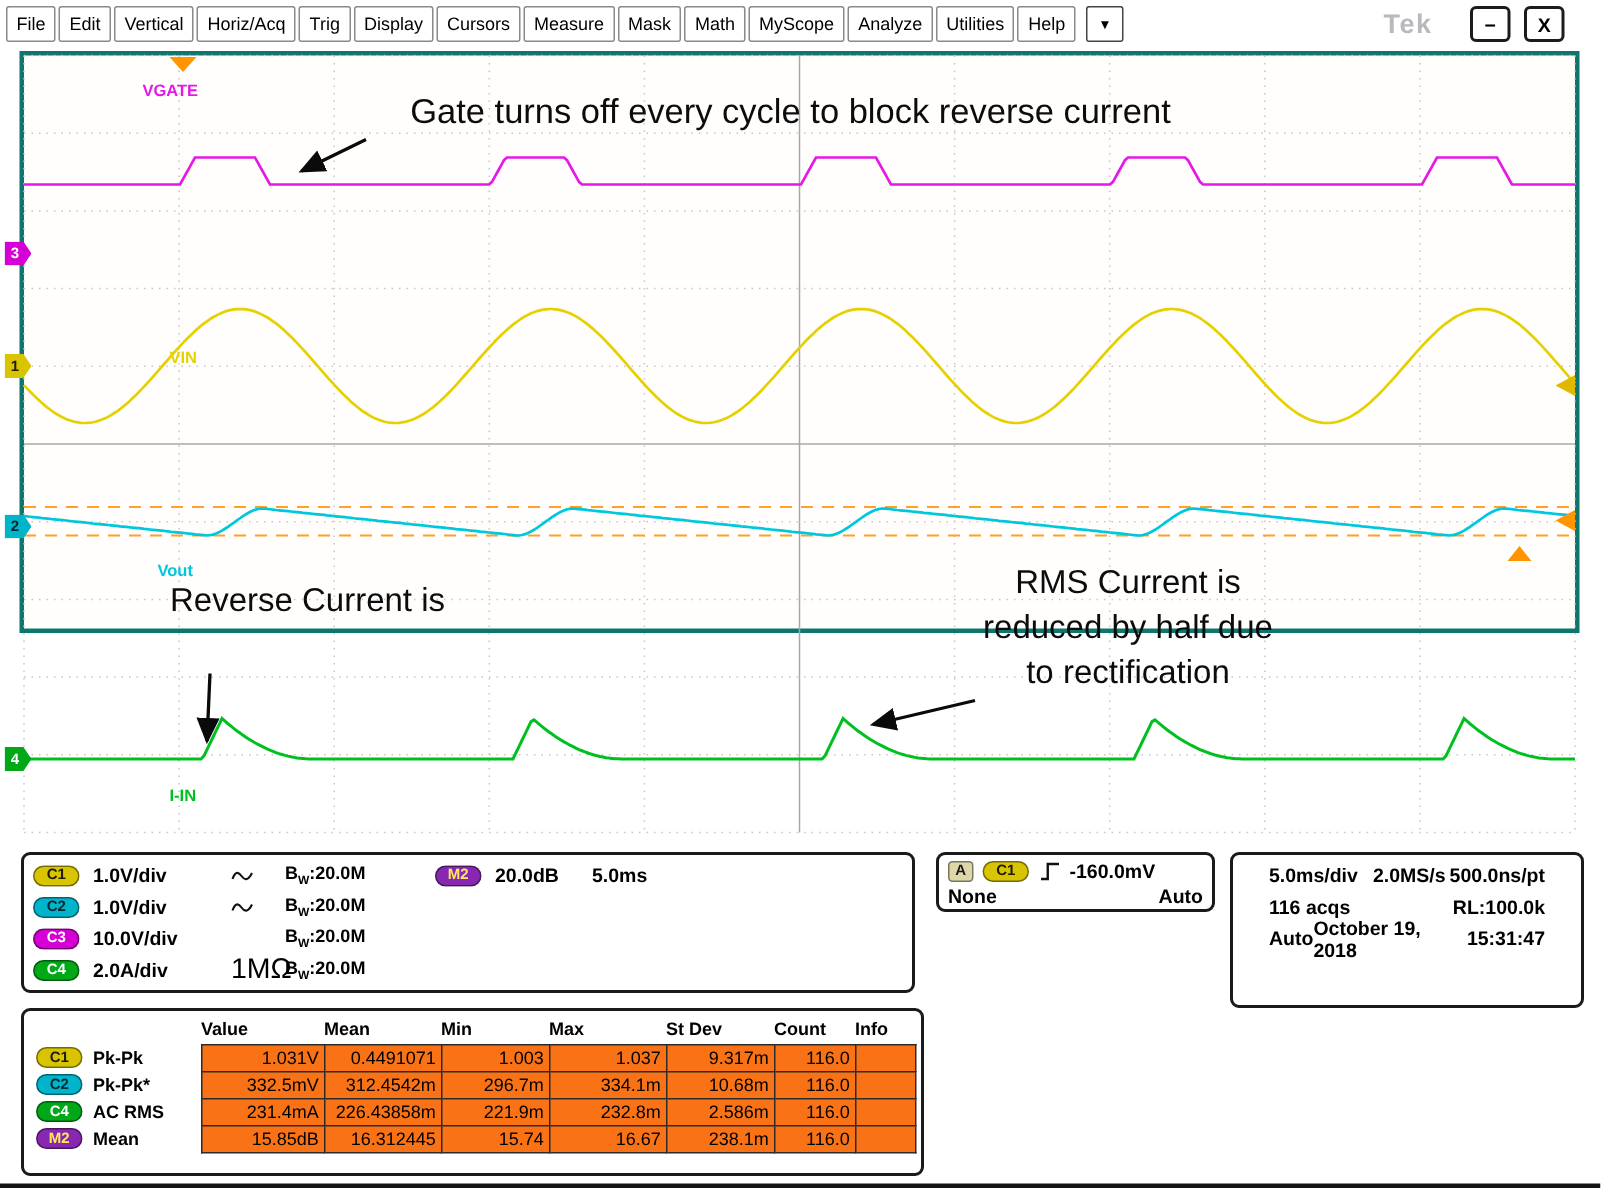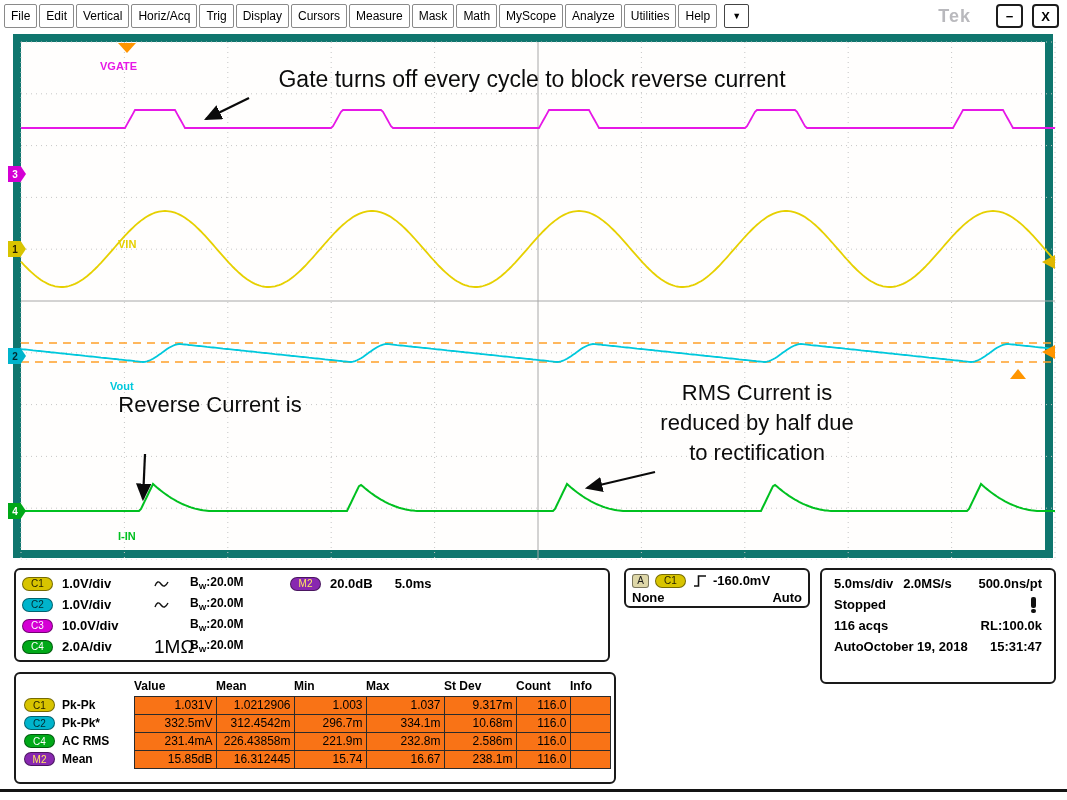--- a/index.html
+++ b/index.html
@@ -1,50 +1,50 @@
 <!DOCTYPE html>
 <html><head>
 <meta charset="utf-8">
 <style>
 *{margin:0;padding:0;box-sizing:border-box}
 html,body{width:1067px;height:800px}
 body{position:relative;font-family:"Liberation Sans",sans-serif;background:#fff;overflow:hidden;color:#000}
 
 
-.menubar{position:absolute;top:0;left:0;width:1067px;height:32px;background:#fff;display:flex;align-items:center;padding:2px 8px 2px 4px;gap:2px}
+.menubar{position:absolute;top:0;left:0;width:1067px;height:32px;background:#fff;display:flex;align-items:center;padding:2px 24px 2px 4px;gap:2px}
 #menu-items{display:contents}
 .menu-item{border:1px solid #8a8a8a;border-radius:2px;background:#fff;font-size:12px;padding:4px 6px;color:#000;white-space:nowrap;font-family:"Liberation Sans",sans-serif;cursor:default}
 .dropdown-btn{border:1px solid #444;border-radius:2px;background:#fff;width:25px;height:24px;margin-left:5px;font-size:9px;display:flex;align-items:center;justify-content:center}
 .menu-spacer{flex:1}
 .tek-logo{color:#b9b9bd;font-size:18px;font-weight:bold;letter-spacing:1px;margin-right:16px}
 .win-btn{width:27px;height:24px;border:2px solid #1c1c1c;border-radius:4px;background:#fff;font-size:13px;font-weight:bold;margin-left:7px;display:flex;align-items:center;justify-content:center;font-family:"Liberation Sans",sans-serif}
 
 
-.scope{position:absolute;left:13px;top:34px;width:1040px;height:524px;border:8px solid #0f766e;background:#fffefd}
+.scope{position:absolute;left:13px;top:34px;width:1040px;height:388px;border:3px solid #0f766e;background:#fffefd}
 #wave-svg{position:absolute;left:0;top:0;overflow:visible}
 .chan-marker{position:absolute;left:-13px;width:18px;height:16px;font-size:10px;font-weight:bold;display:flex;align-items:center;justify-content:center;padding-right:4px;clip-path:polygon(0 0,70% 0,100% 50%,70% 100%,0 100%);z-index:3}
 .trace-label{position:absolute;font-size:11px;font-weight:bold;z-index:2}
 .ann{position:absolute;color:#0c0c0c;text-align:center;z-index:2}
 .ann-gate{left:511px;top:24px;transform:translateX(-50%);font-size:23px;white-space:nowrap}
 .ann-reverse{left:189px;top:348px;transform:translateX(-50%);font-size:22px;line-height:30px;white-space:nowrap}
 .ann-rms{left:736px;top:336px;transform:translateX(-50%);font-size:22px;line-height:30px;white-space:nowrap}
 
 
 .bottom{position:absolute;left:0;top:560px;width:1067px;height:240px;background:#fff}
 .panel{position:absolute;border:2px solid #1a1a1a;border-radius:6px;background:#fff}
 .vert-panel{left:14px;top:8px;width:596px;height:94px;padding:3px 6px}
 .trigger-panel{left:624px;top:8px;width:186px;height:40px;padding:2px 6px}
-.horiz-panel{left:820px;top:8px;width:236px;height:116px;padding:3px 12px}
+.horiz-panel{left:820px;top:8px;width:236px;height:104px;padding:3px 24px}
 .meas-panel{left:14px;top:112px;width:602px;height:112px;padding:2px 6px}
 .b13{font-size:13px;font-weight:bold;color:#000}
 .right{margin-left:auto}
 .gap10{margin-left:10px}
 .gap14{}
 .vrow{display:flex;align-items:center;height:21px}
-.badge{display:inline-flex;align-items:center;justify-content:center;width:31px;height:14px;border-radius:8px;font-size:10px;font-weight:normal;border:1px solid rgba(0,0,0,.45);flex:none}
+.badge{display:inline-flex;align-items:center;justify-content:center;width:31px;height:14px;border-radius:8px;font-size:10px;font-weight:bold;border:1px solid rgba(0,0,0,.45);flex:none}
 .vscale{font-size:13px;font-weight:bold;width:92px;margin-left:9px}
 .vslot{width:36px;display:flex;align-items:center;font-size:19px;font-weight:normal}
 .vbw{width:100px;font-size:12px;font-weight:bold}
 .vbw sub{font-size:8px}
 .mathscale{font-size:13px;font-weight:bold;margin-left:9px}
 .mathtime{font-size:13px;font-weight:bold;margin-left:22px}
 .trow{display:flex;align-items:center;height:17px}
 .trig-badges{display:inline-flex;gap:6px;align-items:center;margin-right:7px}
 .slope-icon{margin-right:5px}
 .hrow{display:flex;align-items:center;height:21px}
@@ -196,27 +196,20 @@
     </div>
   </div>
 
   <div class="panel horiz-panel">
     <div class="hrow">
       <span class="b13">5.0ms/div</span>
       <span class="b13 gap10">2.0MS/s</span>
       <span class="b13 right">500.0ns/pt</span>
     </div>
     <div class="hrow">
-      <span class="b13">Stopped</span>
-      <span class="stop-icon right">
-          <span class="bar"></span>
-          <span class="dot"></span>
-        </span>
-    </div>
-    <div class="hrow">
       <span class="b13">116 acqs</span>
       <span class="b13 right">RL:100.0k</span>
     </div>
     <div class="hrow">
       <span class="b13">Auto</span>
       <span class="b13 gap14">October 19, 2018</span>
       <span class="b13 right">15:31:47</span>
     </div>
   </div>
 
@@ -246,21 +239,21 @@
         </thead>
         <tbody>
           <tr>
             <td>
               <div class="mlblwrap">
                 <span class="badge" style="background: rgb(216, 196, 0); color: rgb(32, 29, 0);">C1</span>
                 <span class="mname">Pk-Pk</span>
               </div>
             </td>
             <td class="mval">1.031V</td>
-            <td class="mval">1.0212906</td>
+            <td class="mval">0.4491071</td>
             <td class="mval">1.003</td>
             <td class="mval">1.037</td>
             <td class="mval">9.317m</td>
             <td class="mval">116.0</td>
             <td class="mval"></td>
           </tr>
           <tr>
             <td>
               <div class="mlblwrap">
                 <span class="badge" style="background: rgb(0, 180, 204); color: rgb(0, 42, 48);">C2</span>

